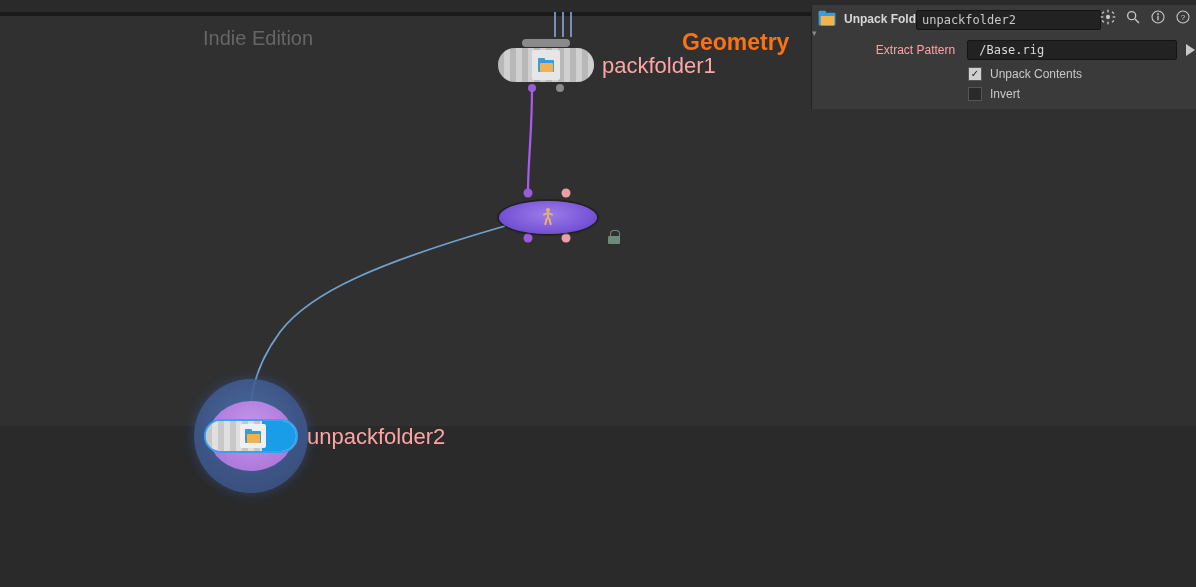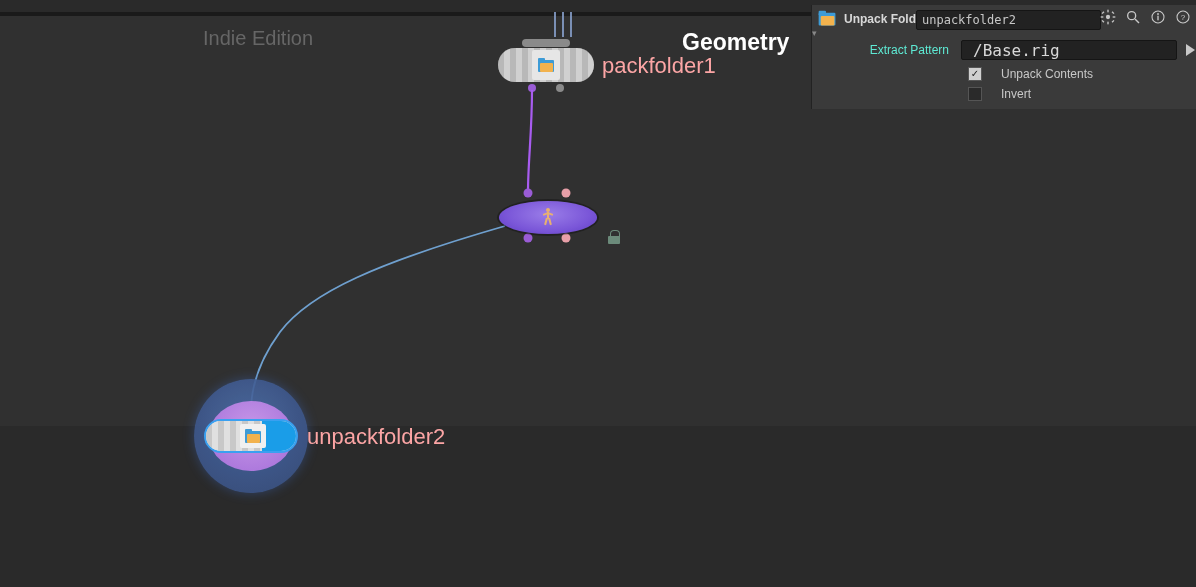--- a/index.html
+++ b/index.html
@@ -1,21 +1,21 @@
 <!DOCTYPE html>
 <html><head>
 <meta charset="utf-8">
 <style>
   html,body{margin:0;padding:0;width:1196px;height:587px;background:#2a2a2a;font-family:Arial,Helvetica,sans-serif;overflow:hidden;color:#bdbdbd;}
   .network-view{position:absolute;left:0;top:12px;width:1196px;height:414px;background:#303030;}
   
   .top-strip{position:absolute;left:0;top:0;width:1196px;height:4px;background:#1a1a1a;}
   
   .wm-left{position:absolute;left:203px;top:15px;font-size:20px;color:#666666;font-weight:400;}
-  .wm-right{position:absolute;left:682px;top:17px;font-size:23px;color:#ffffff;font-weight:700;}
+  .wm-right{position:absolute;left:682px;top:17px;font-size:23px;color:#f97316;font-weight:700;}
   
   svg.wires{position:absolute;left:0;top:0;width:1196px;height:587px;pointer-events:none;}
   
   .node-label{position:absolute;font-size:22px;color:#fca5a5;}
   
   .pf1{position:absolute;left:498px;top:36px;width:96px;height:34px;border-radius:17px;background:linear-gradient(to right,#c2c2c2 0%,#c2c2c2 45%,#c2c2c2 100%);overflow:hidden;box-shadow:inset 0 0 0 2px #333;}
   .pf1::before{content:"";position:absolute;left:0;top:0;width:100%;height:100%;background:repeating-linear-gradient(90deg,#b8b8b8 0 6px,#d0d0d0 6px 12px);}
   .pf1 .center{position:absolute;left:34px;top:2px;width:28px;height:30px;background:#e6e6e6;border-radius:2px;display:flex;align-items:center;justify-content:center;}
   .folder-ico{width:16px;height:14px;position:relative;}
   .folder-ico .back{position:absolute;left:0;top:2px;width:16px;height:12px;background:#3d9bd6;border-radius:1px;}
@@ -45,29 +45,29 @@
   .param-panel{position:absolute;left:812px;top:5px;width:384px;height:104px;background:#3a3a3a;box-shadow:-1px 0 0 #222;}
   .pp-head{position:absolute;left:0;top:0;height:27px;width:100%;display:flex;align-items:center;}
   .node-icon-slot{width:20px;height:20px;margin-left:6px;position:relative;}
   .pp-title{color:#d8d8d8;font-size:12px;font-weight:700;margin-left:6px;white-space:nowrap;}
   .name-field{position:absolute;left:104px;top:5px;width:173px;height:18px;background:#222;border:1px solid #151515;color:#c8c8c8;font-family:monospace;font-size:12px;padding:0 5px;border-radius:2px;}
   .head-icons{position:absolute;right:4px;top:3px;display:flex;gap:7px;align-items:center;}
   .hi{width:18px;height:18px;display:flex;align-items:center;justify-content:center;cursor:pointer;}
   .arrow-down-dotted{position:absolute;left:812px;top:28px;color:#888;font-size:9px;}
   
   .row1{position:absolute;left:0;top:34px;width:100%;height:22px;display:flex;align-items:center;}
-  .plabel{width:148px;text-align:right;color:#5eead4;font-size:12px;padding-right:8px;}
-  .pinput{height:18px;background:#222;border:1px solid #151515;color:#d8d8d8;font-family:monospace;font-size:16px;padding:0 11px;border-radius:2px;width:192px;margin-left:4px;}
+  .plabel{width:148px;text-align:right;color:#fca5a5;font-size:12px;padding-right:8px;}
+  .pinput{height:18px;background:#222;border:1px solid #151515;color:#d8d8d8;font-family:monospace;font-size:12px;padding:0 11px;border-radius:2px;width:192px;margin-left:4px;}
   .play-btn{margin-left:7px;cursor:pointer;}
   .row2{position:absolute;left:0;top:60px;width:100%;height:18px;display:flex;align-items:center;}
   .row3{position:absolute;left:0;top:82px;width:100%;height:18px;display:flex;align-items:flex-start;}
   .cbx{width:12px;height:12px;border:1px solid #555;background:#2a2a2a;margin-left:156px;display:flex;align-items:center;justify-content:center;cursor:pointer;}
   .cbx.on{background:#d0d0d0;}
   .cbx.on::after{content:"✓";color:#222;font-size:10px;line-height:10px;}
-  .clabel{color:#c8c8c8;font-size:12px;margin-left:19px;}
+  .clabel{color:#c8c8c8;font-size:12px;margin-left:8px;}
   
   svg.icon{display:block;}
 </style>
 </head>
 <body>
 
 <div class="network-view">
   <div class="top-strip"></div>
 
   <div class="wm-left">Indie Edition</div>

